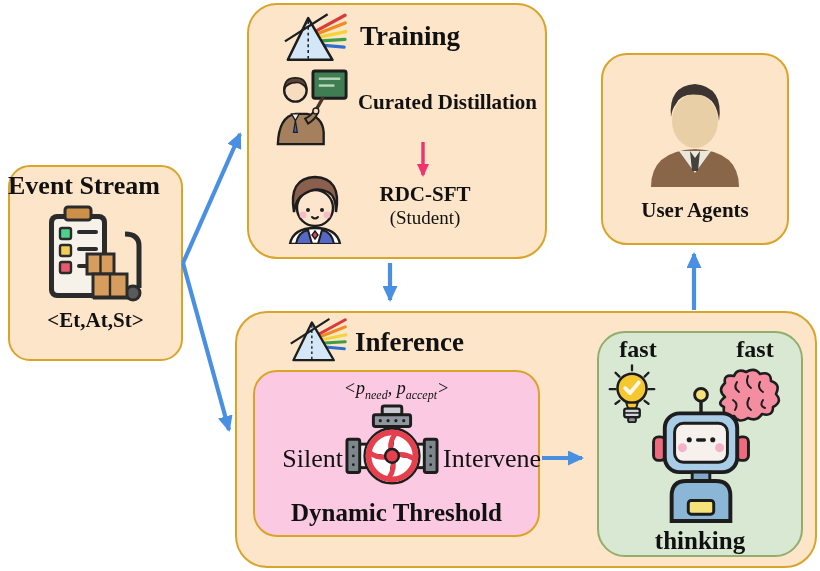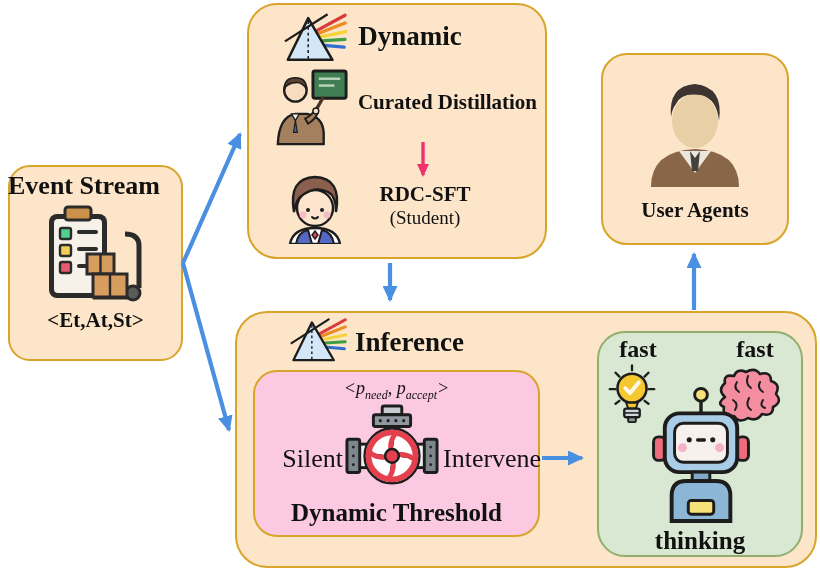--- a/index.html
+++ b/index.html
@@ -49,21 +49,21 @@
       <path d="M31 22 L64 4" stroke="#d93a3a" stroke-width="3.4"></path>
       <path d="M31 25 L64 12" stroke="#ef8b21" stroke-width="3.4"></path>
       <path d="M31 28 L65 21" stroke="#f2d338" stroke-width="3.4"></path>
       <path d="M31 31 L64 29" stroke="#3f9e43" stroke-width="3.4"></path>
       <path d="M31 34 L63 37" stroke="#2f6fd0" stroke-width="3.4"></path>
     </g>
     <path d="M26 7 L51 50 L5 50 Z" fill="#d3e7f8" stroke="#1d1d1d" stroke-width="2.6" stroke-linejoin="round"></path>
     <path d="M26 10 L26 50" stroke="#1d1d1d" stroke-width="1.6" stroke-dasharray="3 3" fill="none"></path>
     <path d="M2 31 L46 3" stroke="#1d1d1d" stroke-width="2.4" fill="none"></path>
   </svg>
-  <div class="lbl b" style="left:350px;top:21px;width:120px;font-size:27px;">Dynamic</div>
+  <div class="lbl b" style="left:350px;top:21px;width:120px;font-size:27px;">Training</div>
   <svg class="icon" style="left:272px;top:68px;" width="78" height="78" viewBox="0 0 80 80">
     <rect x="42" y="3" width="34" height="28" rx="2" fill="#3f7d52" stroke="#1d1d1d" stroke-width="3"></rect>
     <line x1="48" y1="11" x2="70" y2="11" stroke="#bcd6bc" stroke-width="2.5"></line>
     <line x1="48" y1="18" x2="64" y2="18" stroke="#bcd6bc" stroke-width="2.5"></line>
     <line x1="52" y1="31" x2="44" y2="45" stroke="#4a3526" stroke-width="3.5" stroke-linecap="round"></line>
     <path d="M6 78 Q7 50 24 47 L36 47 Q52 50 53 66 L53 78 Z" fill="#a5805f" stroke="#1d1d1d" stroke-width="2.4"></path>
     <path d="M34 52 Q42 48 43 43 L47 46 Q44 53 37 57 Z" fill="#a5805f" stroke="#1d1d1d" stroke-width="2"></path>
     <circle cx="45" cy="44" r="3" fill="#f8dcc0" stroke="#1d1d1d" stroke-width="1.4"></circle>
     <path d="M20 47 L24 54 L28 47 Z" fill="#eeeeee" stroke="#1d1d1d" stroke-width="1.4"></path>
     <path d="M24 54 L26 66 L22 66 Z" fill="#4a62b0" stroke="#1d1d1d" stroke-width="1.2"></path>

